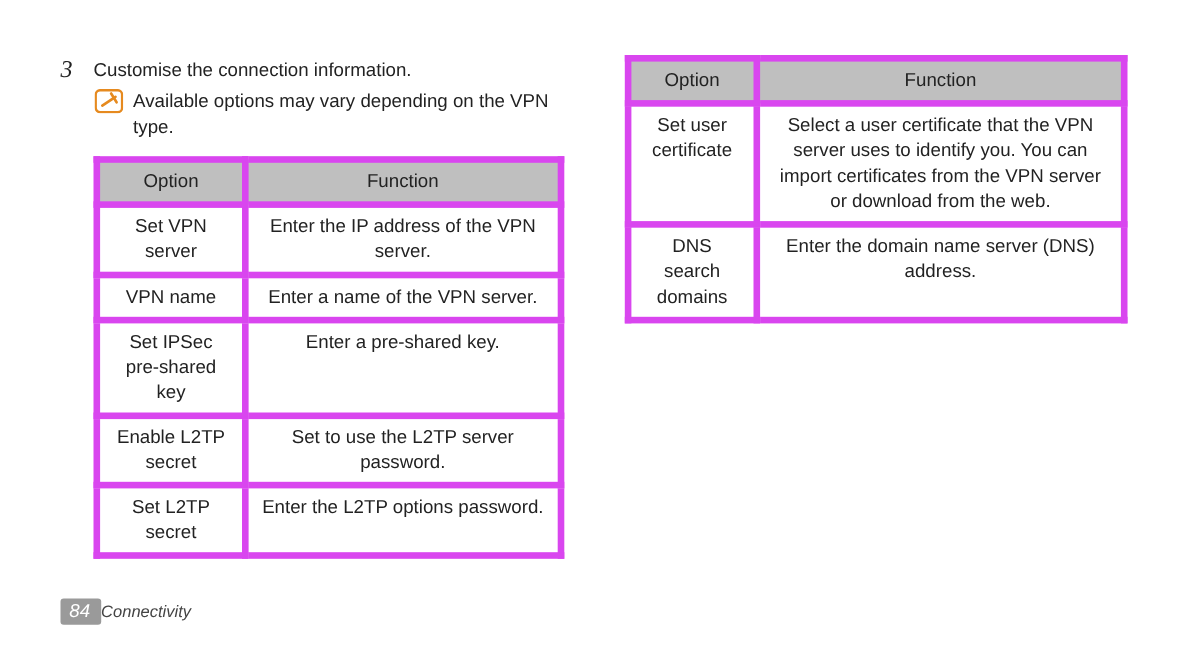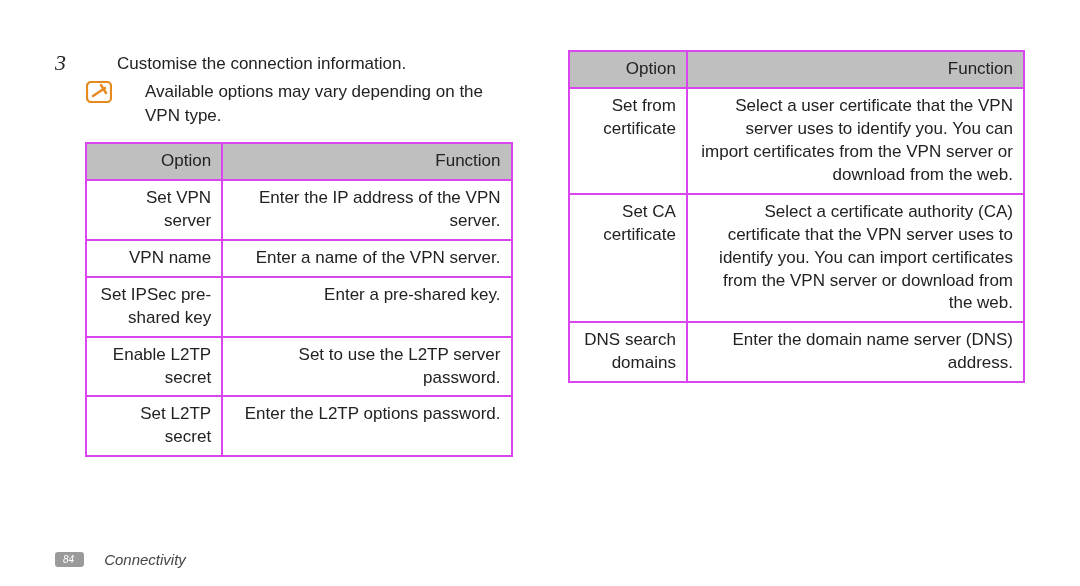--- a/index.html
+++ b/index.html
@@ -34,28 +34,26 @@
       font-style: italic;
       font-size: 22px;
       width: 30px;
       flex-shrink: 0;
       line-height: 1.2;
       font-family: Georgia, 'Times New Roman', serif;
     }
     .step-text {
       line-height: 1.4;
       padding-top: 2px;
-      margin-left: 32px;
     }
     .note-row {
       display: flex;
       align-items: flex-start;
       padding-left: 30px;
       margin-bottom: 14px;
-      gap: 24px;
     }
     .note-icon {
       width: 28px;
       height: 24px;
       flex-shrink: 0;
       margin-right: 8px;
       display: inline-flex;
       align-items: center;
       justify-content: center;
     }
@@ -63,22 +61,22 @@
       display: block;
     }
     .note-text {
       line-height: 1.4;
     }
     table {
       width: 100%;
       border-collapse: collapse;
     }
     th, td {
-      border: 2px solid #d946ef;
-      text-align: right;
+      border: 6px solid #d946ef;
+      text-align: center;
       padding: 6px 10px;
       vertical-align: top;
       line-height: 1.35;
       font-weight: normal;
     }
     th {
       background: #bfbfbf;
     }
     .left-col table th:first-child,
     .left-col table td:first-child {
@@ -101,22 +99,22 @@
       font-style: italic;
       font-size: 15px;
       color: #444;
     }
     .page-badge {
       background: #9a9a9a;
       color: #fff;
       font-style: italic;
       padding: 2px 10px 2px 8px;
       border-radius: 3px;
-      margin-right: 20px;
-      font-size: 10px;
+      margin-right: 0;
+      font-size: 17px;
     }
   </style>
 </head>
 <body>
 
 <div class="content">
   <div class="left-col">
 
     <div class="step-row">
       <div class="step-num">3</div>
@@ -165,26 +163,22 @@
   </div>
 
   <div class="right-col">
     <table>
       <tbody>
           <tr>
         <th>Option</th>
         <th>Function</th>
       </tr>
       <tr>
-        <td>Set from certificate</td>
+        <td>Set user certificate</td>
         <td>Select a user certificate that the VPN server uses to identify you. You can import certificates from the VPN server or download from the web.</td>
-      </tr>
-      <tr>
-        <td>Set CA certificate</td>
-        <td>Select a certificate authority (CA) certificate that the VPN server uses to identify you. You can import certificates from the VPN server or download from the web.</td>
       </tr>
       <tr>
         <td>DNS search domains</td>
         <td>Enter the domain name server (DNS) address.</td>
       </tr>
     </tbody>
       </table>
   </div>
 </div>
 

